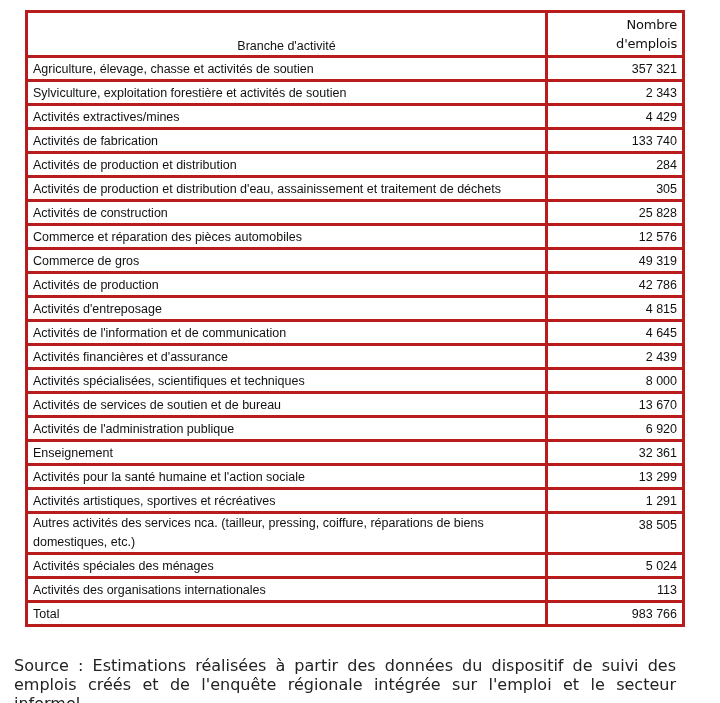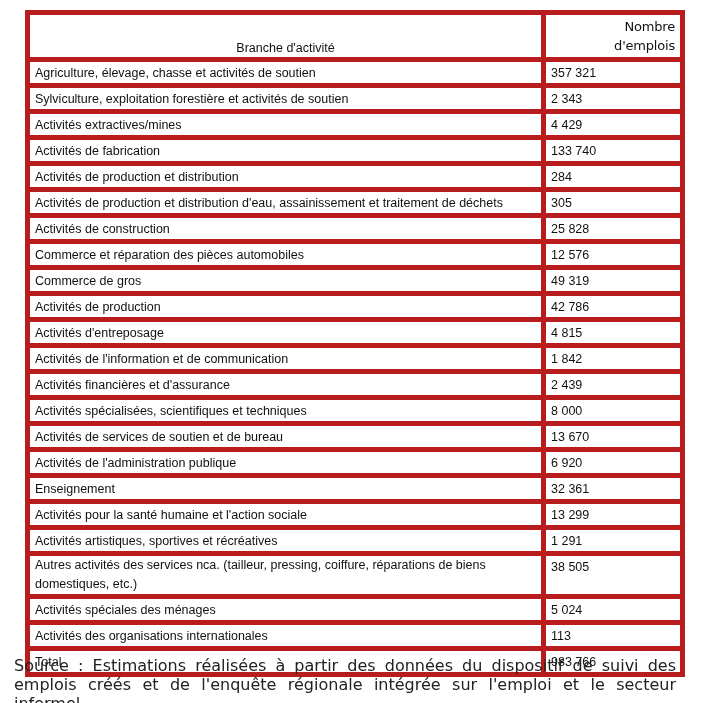--- a/index.html
+++ b/index.html
@@ -6,34 +6,34 @@
   body { width: 720px; height: 703px; position: relative; overflow: hidden; }
   .tbl {
     position: absolute; left: 25px; top: 10px;
     width: 660px;
     border-collapse: collapse;
     font-family: "Liberation Sans", sans-serif;
     font-size: 12.5px;
     color: #111;
   }
   .tbl td, .tbl th {
-    border: 5px solid #b91c1c;
+    border: 3px solid #b91c1c;
     padding: 0 5px;
     height: 21px;
     line-height: 14px;
     vertical-align: middle;
     font-weight: normal;
   }
   .tbl th { vertical-align: bottom; text-align: center; height: 40px; padding-bottom: 2px; }
   .tbl th.num {
     text-align: right; width: 124px;
     font-family: "DejaVu Sans", sans-serif; font-size: 13px; line-height: 19px;
     letter-spacing: -0.2px;
   }
-  .tbl td.num { width: 124px; }
+  .tbl td.num { text-align: right; width: 124px; }
   .tbl tr.tall td { height: 32px; }
   .tbl tr.tall td.label { line-height: 19px; }
   .tbl tr.tall td.num { vertical-align: top; padding-top: 4px; }
   .source {
     position: absolute; left: 14px; top: 656px; width: 662px;
     font-family: "DejaVu Sans", sans-serif; font-size: 16px; line-height: 19px;
     color: #222; text-align: justify;
   }
 </style>
 </head>
@@ -86,21 +86,21 @@
       <tr>
         <td class="label">Activités de production</td>
         <td class="num">42 786</td>
       </tr>
       <tr>
         <td class="label">Activités d'entreposage</td>
         <td class="num">4 815</td>
       </tr>
       <tr>
         <td class="label">Activités de l'information et de communication</td>
-        <td class="num">1 842</td>
+        <td class="num">4 645</td>
       </tr>
       <tr>
         <td class="label">Activités financières et d'assurance</td>
         <td class="num">2 439</td>
       </tr>
       <tr>
         <td class="label">Activités spécialisées, scientifiques et techniques</td>
         <td class="num">8 000</td>
       </tr>
       <tr>

